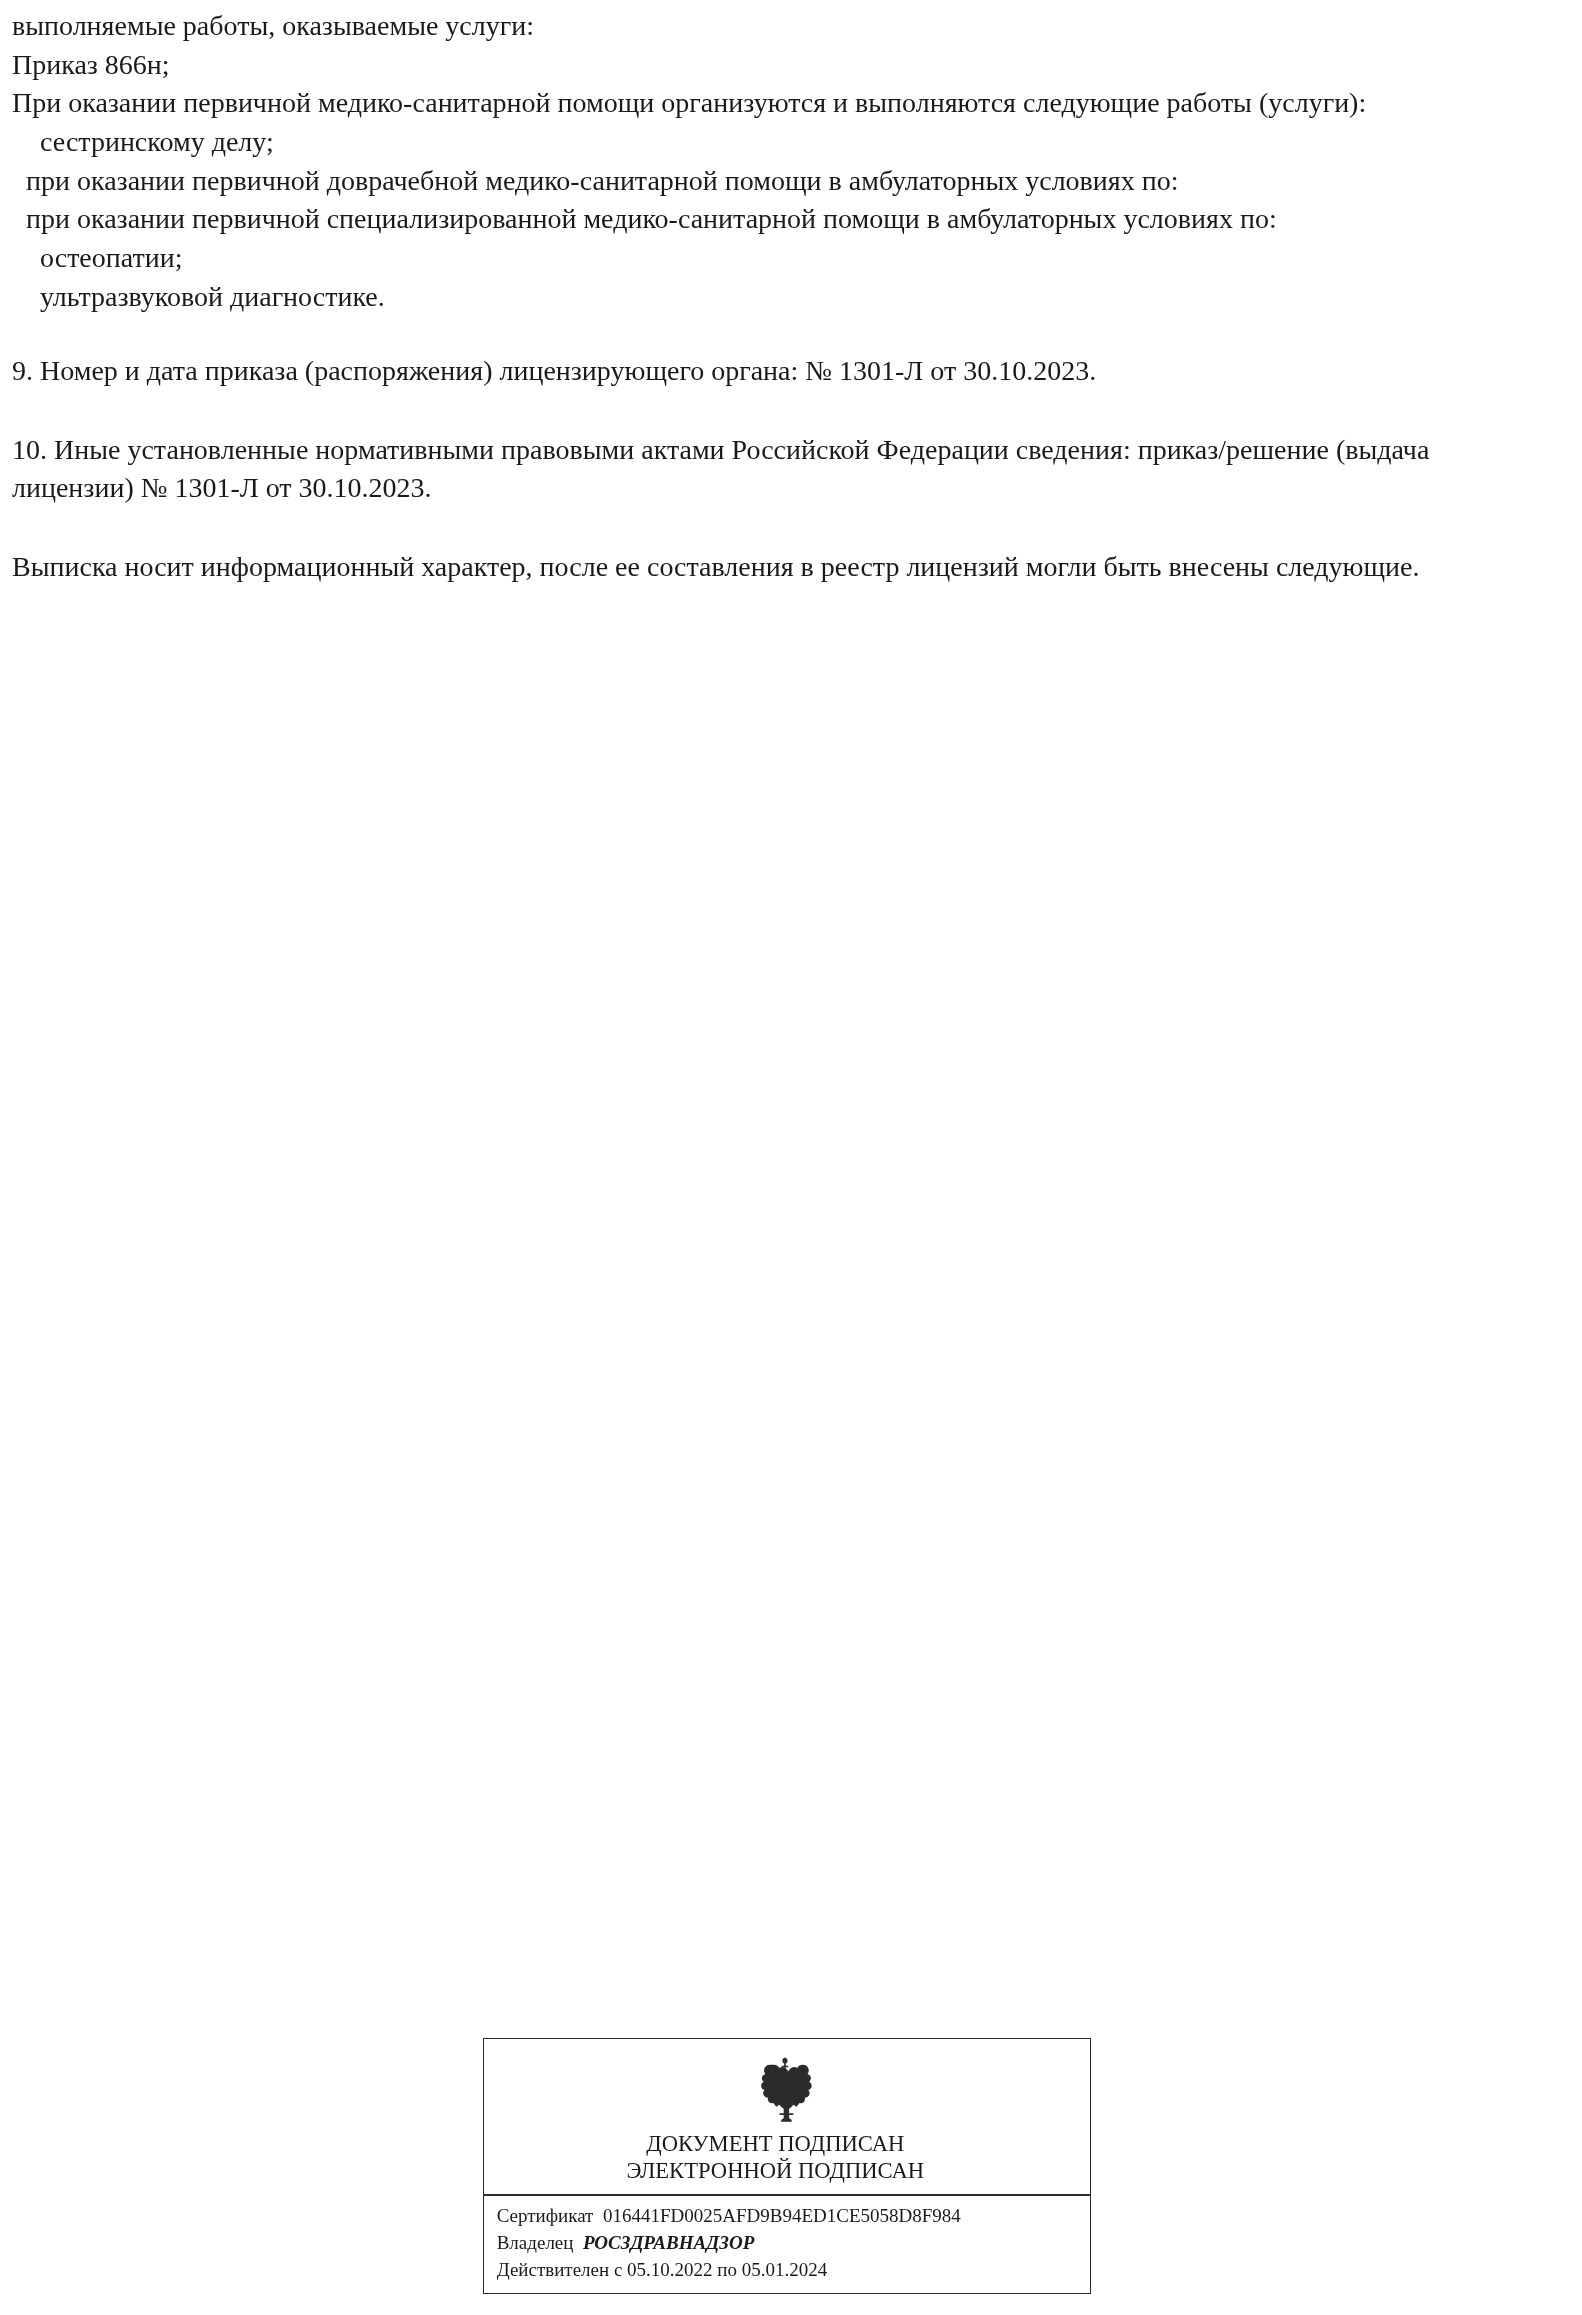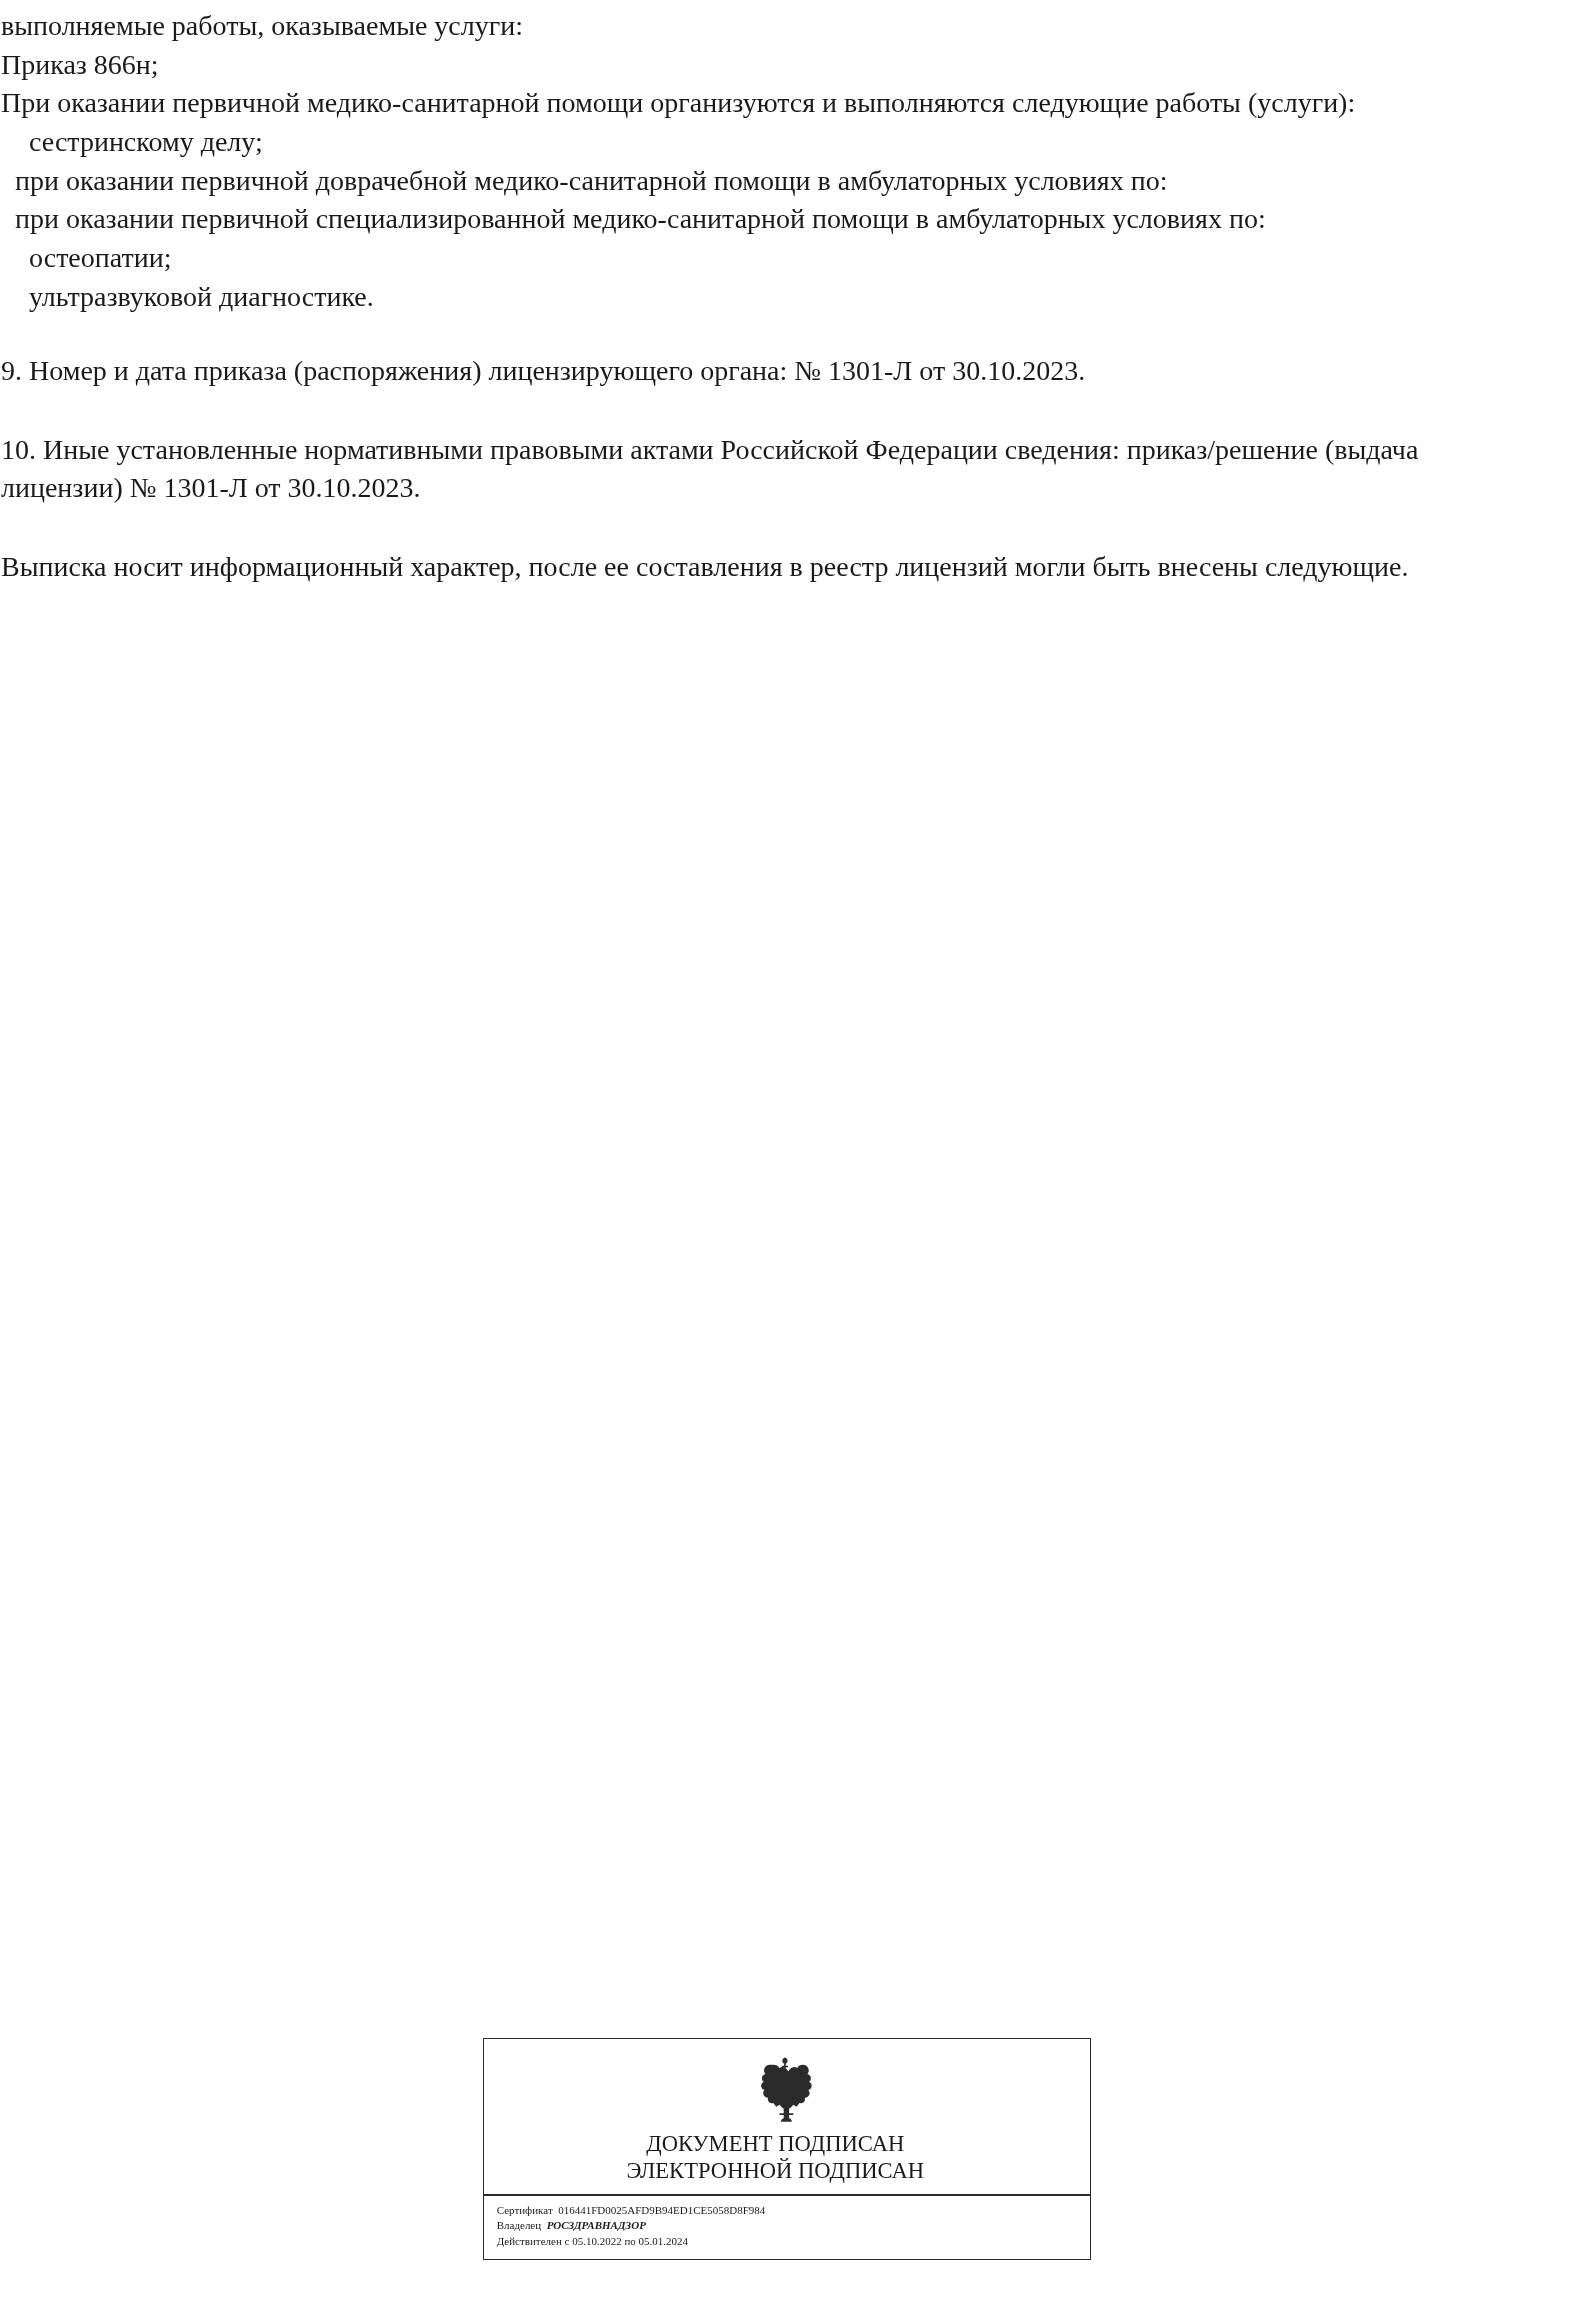--- a/index.html
+++ b/index.html
@@ -11,21 +11,21 @@
     position: relative;
     width: 1582px;
     height: 2316px;
     background: #ffffff;
     font-family: "Liberation Serif", "DejaVu Serif", serif;
     color: #1a1a1a;
     box-sizing: border-box;
   }
   .content {
     position: absolute;
-    left: 1px;
+    left: 12px;
     top: 7.2px;
     width: 1538px;
   }
   .para {
     font-size: 28px;
     line-height: 1.38;
     margin: 0;
     text-align: left;
     white-space: pre-wrap;
   }
@@ -66,21 +66,21 @@
     padding-right: 27px;
   }
   .stamp-rule {
     height: 1.8px;
     background: #2b2b2b;
     width: 100%;
   }
   .stamp-bottom {
     padding: 7.2px 11px 9px 12.7px;
     font-family: "Liberation Serif", "DejaVu Serif", serif;
-    font-size: 11px;
+    font-size: 19px;
     line-height: 1.42;
     color: #1a1a1a;
   }
   .stamp-bottom .row { white-space: nowrap; }
   .stamp-bottom b { font-weight: bold; font-style: italic; }
 </style>
 </head>
 <body>
 
 <div class="page">

